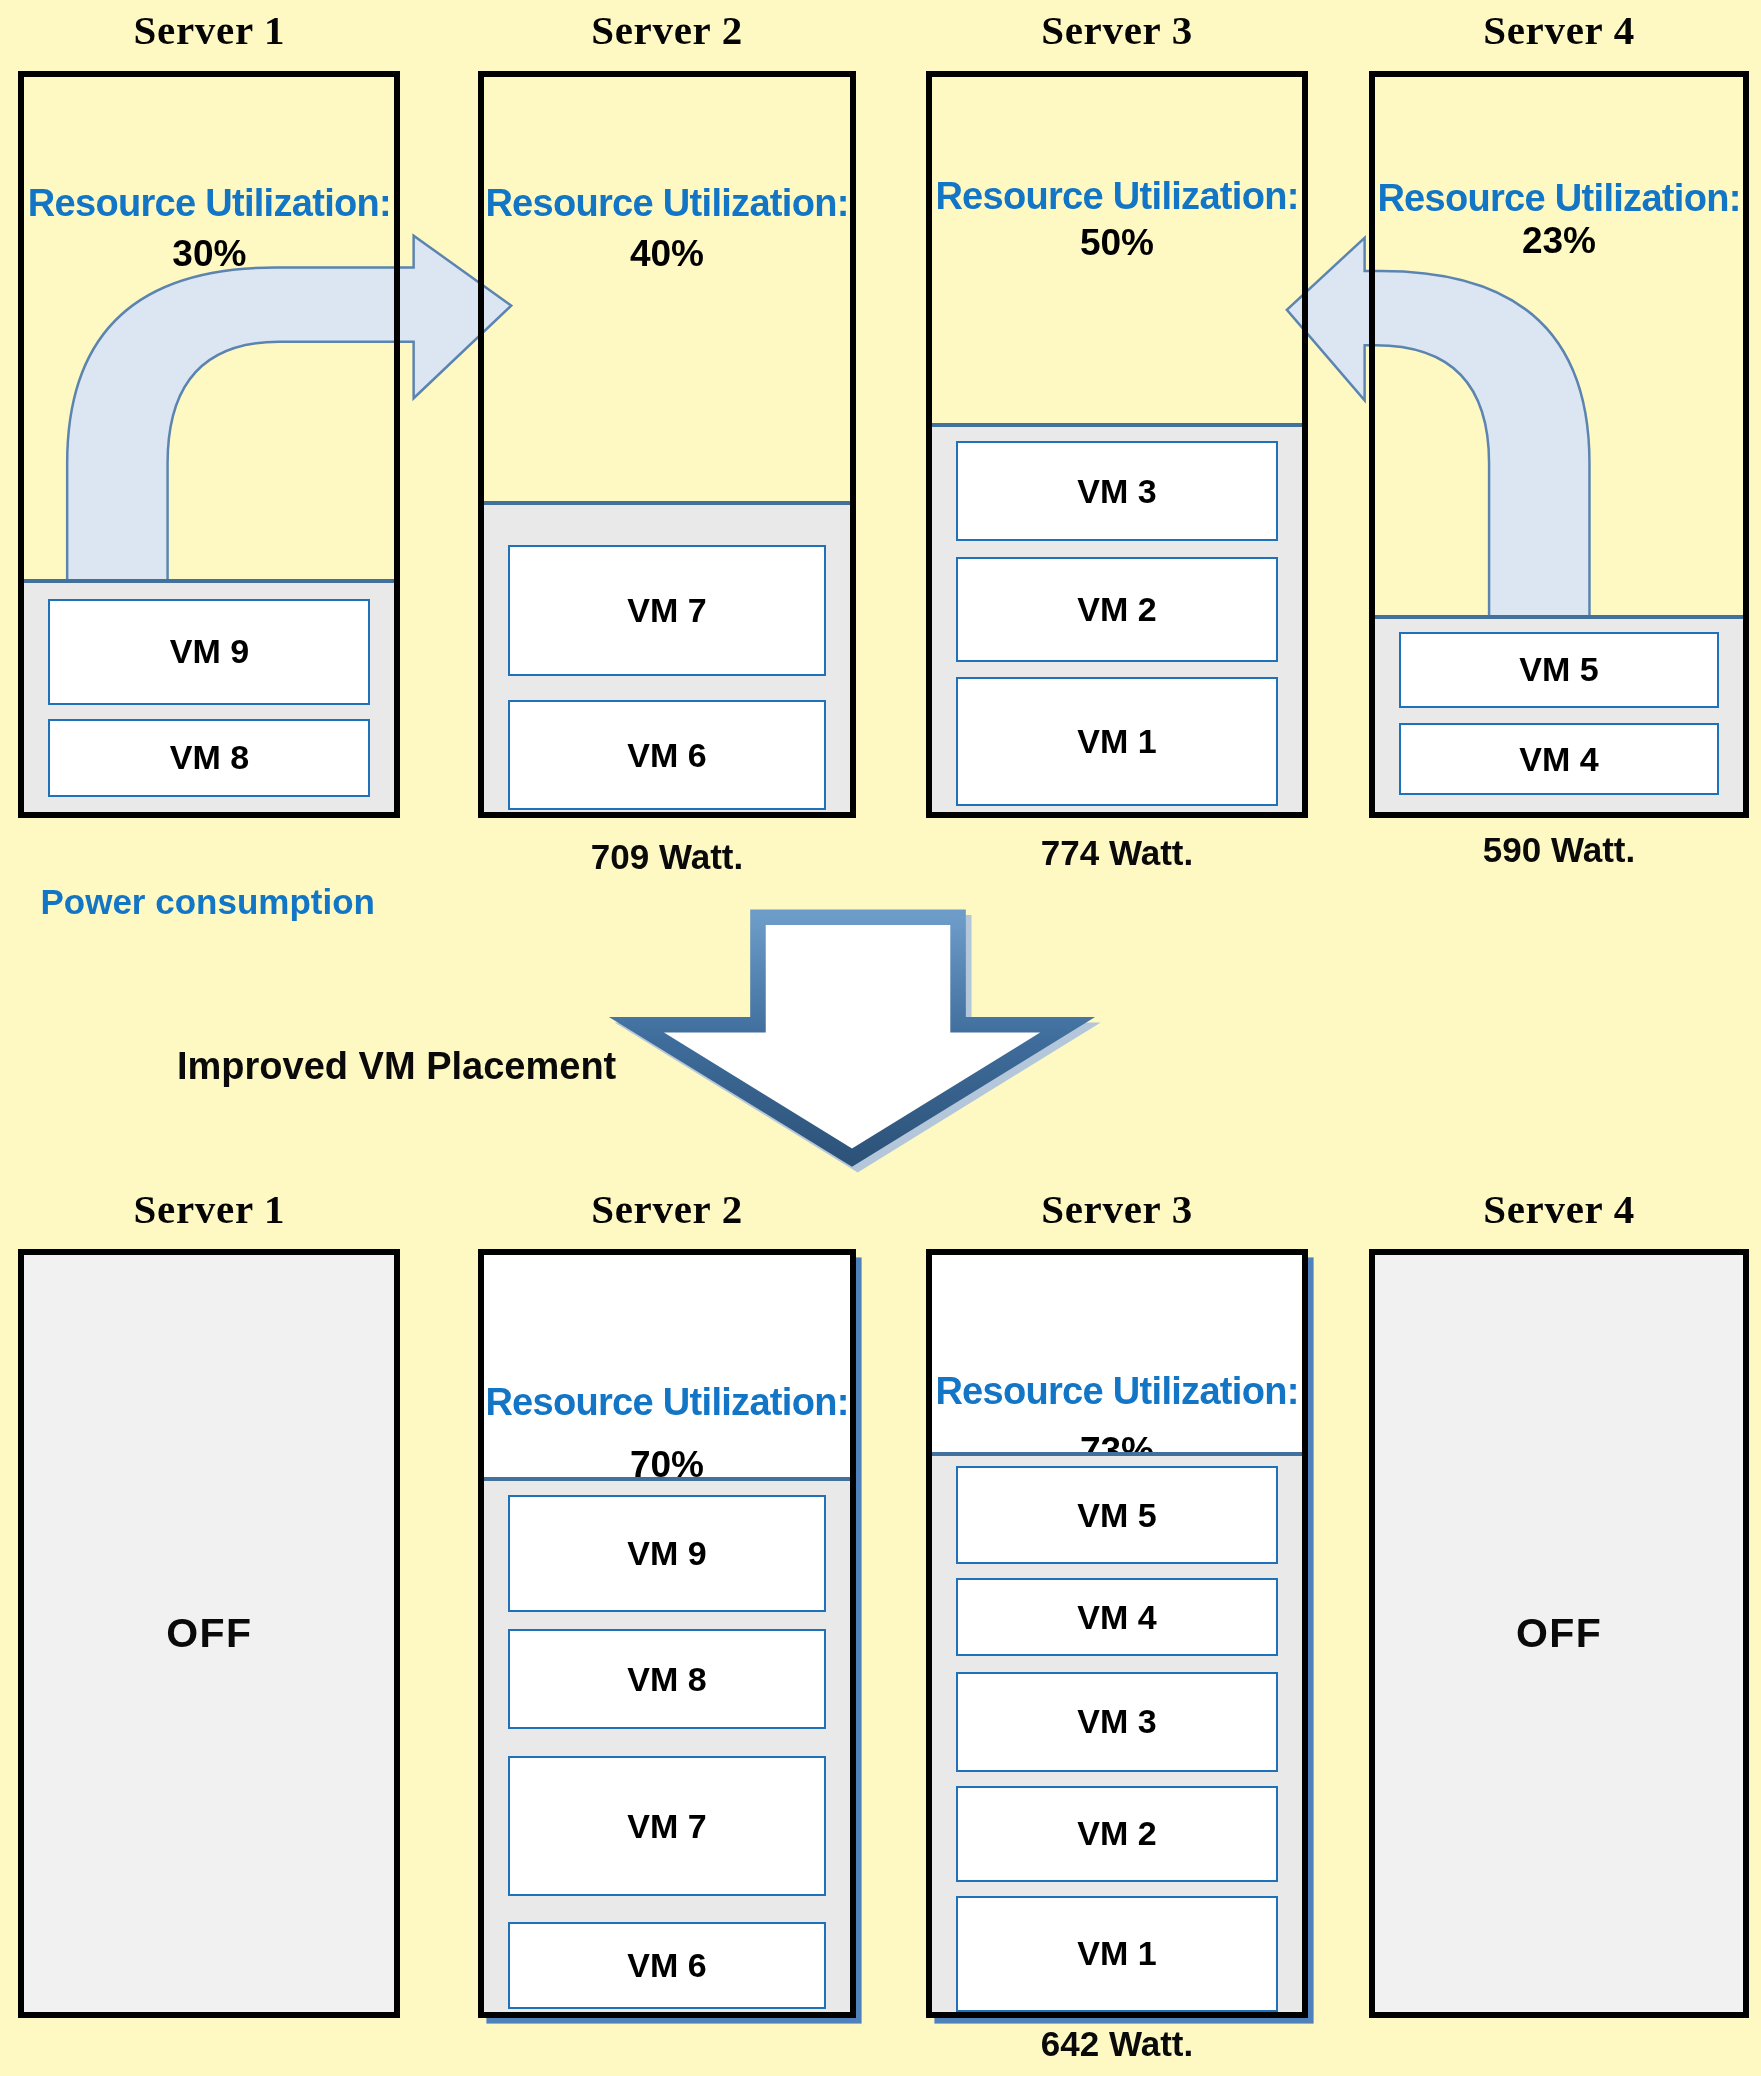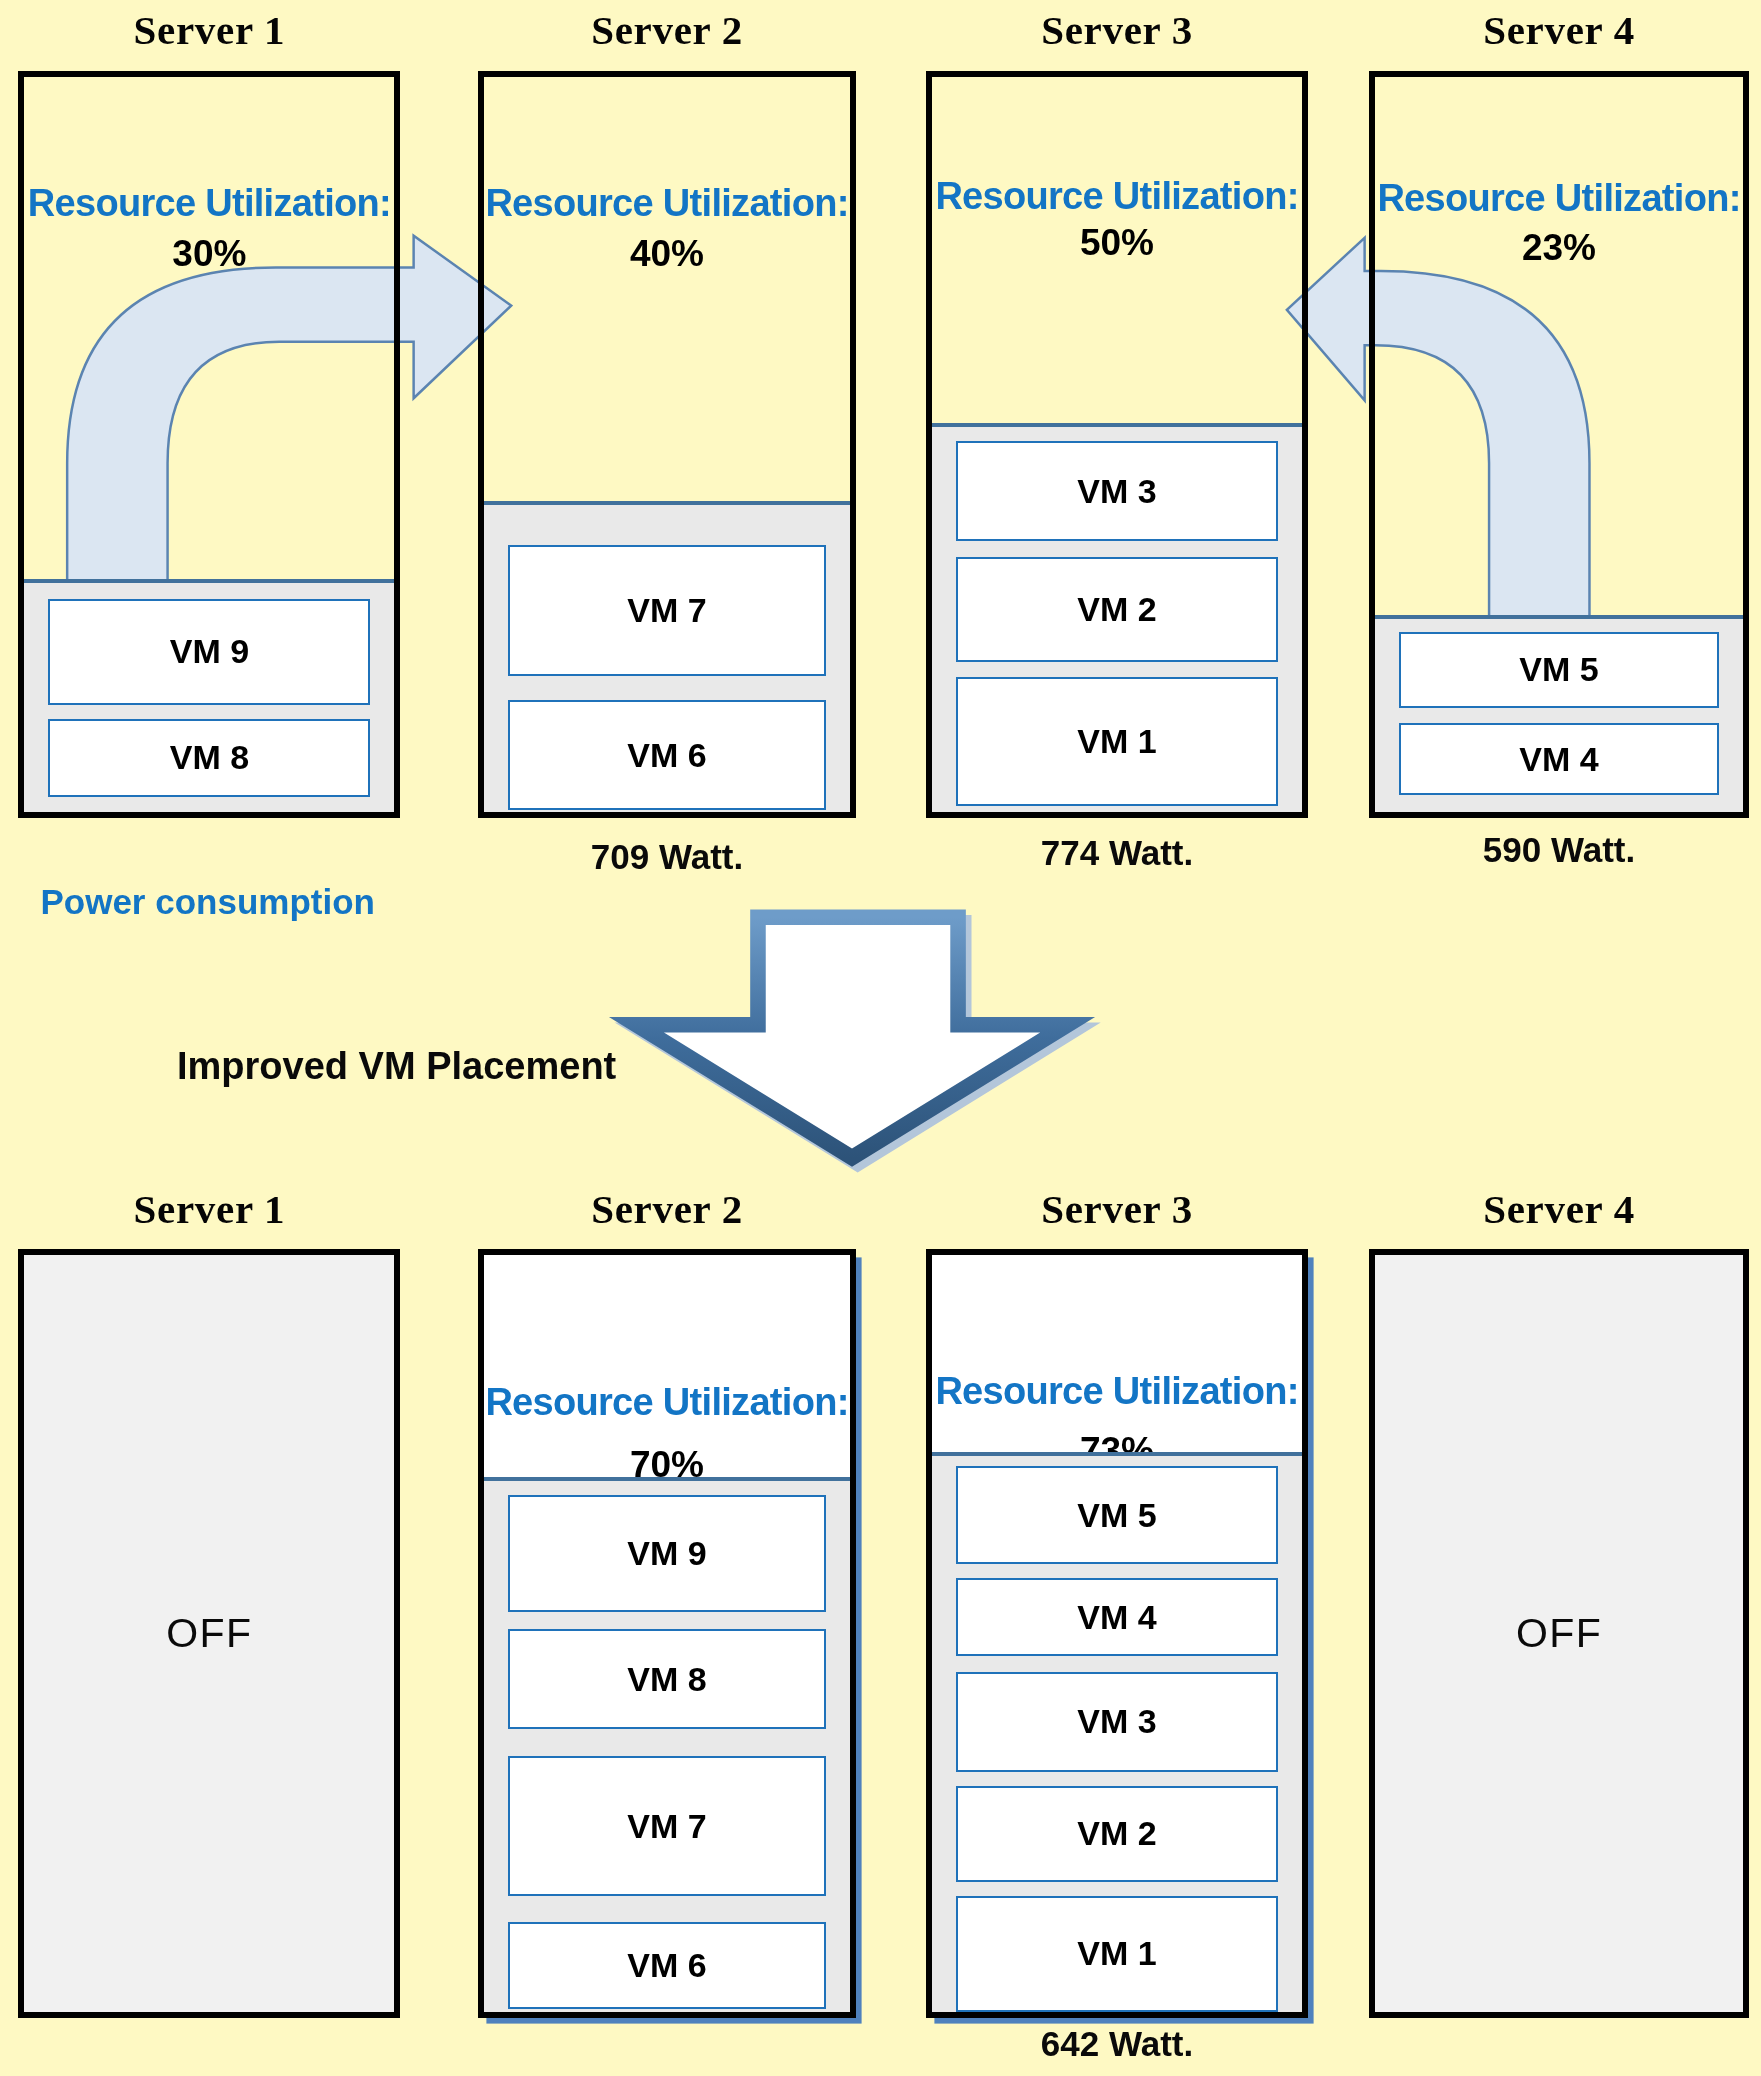--- a/index.html
+++ b/index.html
@@ -26,21 +26,21 @@
     border-top:4.2px solid #41719c; padding:0 24px; box-sizing:border-box; overflow:hidden;
   }
   .vm-box {
     border:2.8px solid #1f72ba; background:#fff; box-sizing:border-box;
     display:flex; align-items:center; justify-content:center;
     font-weight:bold; font-size:34px; color:#000;
   }
   .watt { position:absolute; z-index:2; text-align:center; font-weight:bold; font-size:35px; color:#0a0a0a; }
   .power-label { position:absolute; z-index:2; text-align:center; font-weight:bold; font-size:35px; color:#1375c5; }
   .transition-label { position:absolute; z-index:2; font-weight:bold; font-size:38px; color:#0a0a0a; }
-  .off-text { font-weight:normal; font-size:41px; letter-spacing:1.4px; color:#0a0a0a; }
+  .off-text { font-weight:bold; font-size:41px; letter-spacing:1.4px; color:#0a0a0a; }
   .shadowed { box-shadow:7px 7px 0 -1.4px #4f81bd; }
 </style>
 </head>
 <body>
 
 <div class="canvas">
 
   <svg class="flow" width="1762" height="2077" viewBox="0 0 2492 2937">
     <defs>
       <linearGradient id="sg" x1="0" y1="0" x2="0" y2="1">
@@ -86,21 +86,21 @@
     <div class="ru-value" style="top:145px;">50%</div>
     <div class="vm-area" style="height:389px;">
       <div class="vm-box" style="height:100px; margin-top:14px;">VM 3</div>
       <div class="vm-box" style="height:105px; margin-top:15.6px;">VM 2</div>
       <div class="vm-box" style="height:129px; margin-top:15.6px;">VM 1</div>
     </div>
   </div>
 
   <div class="server-box powered" style="left:1369px; top:71px; width:380px; height:747px;">
     <div class="ru-label" style="top:100px;">Resource Utilization:</div>
-    <div class="ru-value" style="top:150px;text-align:center;">23%</div>
+    <div class="ru-value" style="top:143px;text-align:center;">23%</div>
     <div class="vm-area" style="height:197px;">
       <div class="vm-box" style="height:76px; margin-top:12.7px;">VM 5</div>
       <div class="vm-box" style="height:72px; margin-top:15.6px;">VM 4</div>
     </div>
   </div>
 
   <div class="watt" style="left:478px; top:837px; width:378px;">709 Watt.</div>
   <div class="watt" style="left:926px; top:833px; width:382px;">774 Watt.</div>
   <div class="watt" style="left:1369px; top:830px; width:380px;">590 Watt.</div>
   <div class="power-label" style="left:5.7px; top:882px; width:404px;">Power consumption</div>

